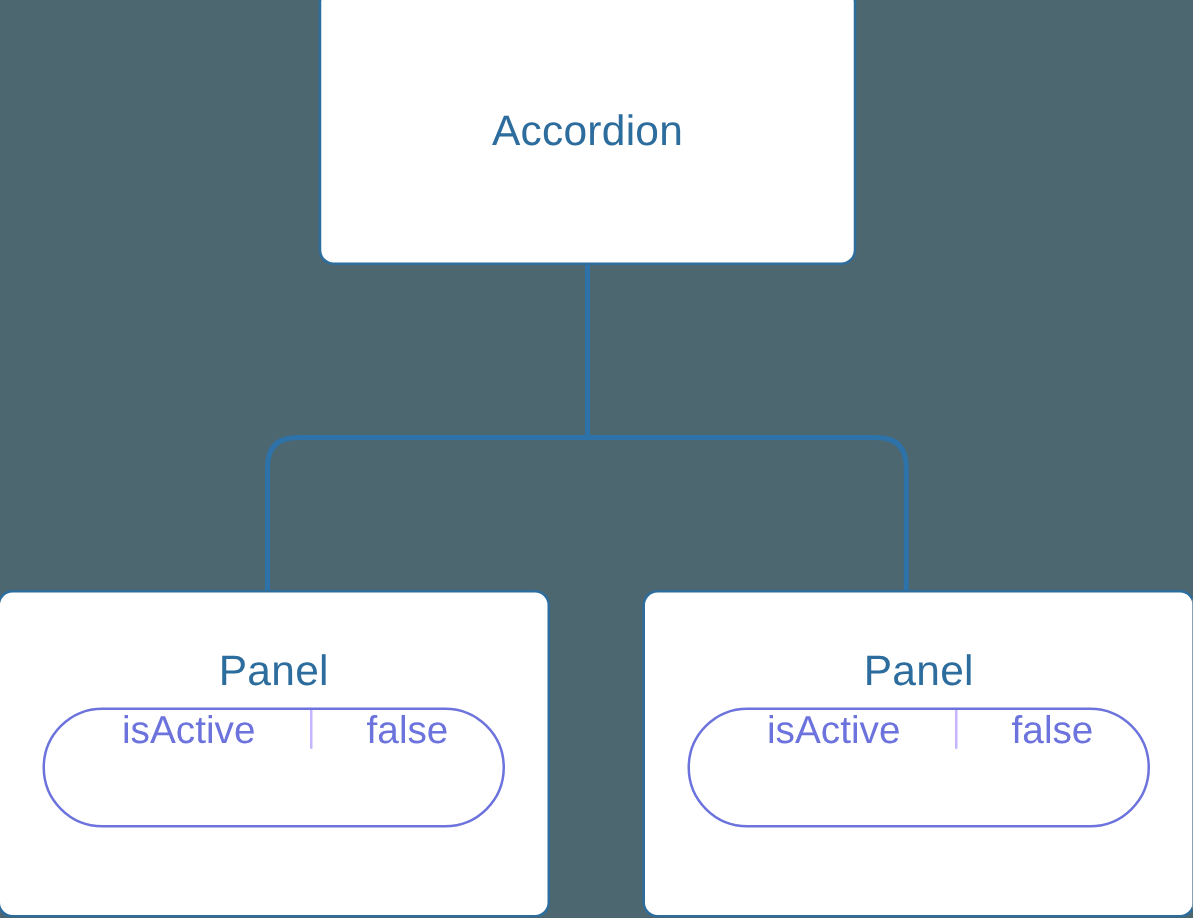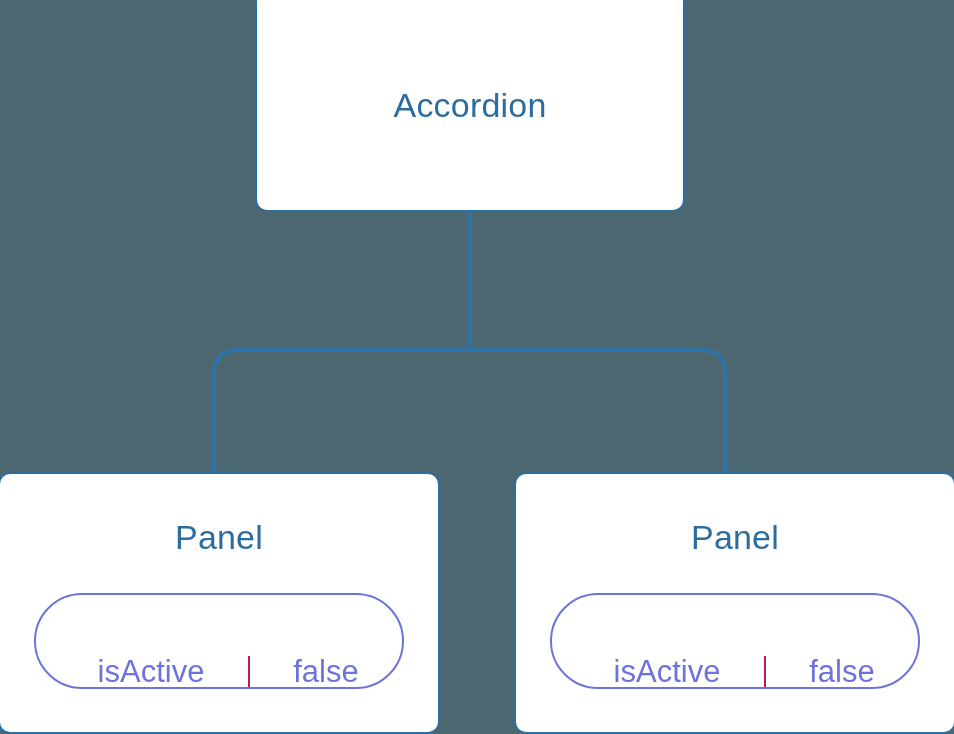--- a/index.html
+++ b/index.html
@@ -79,48 +79,48 @@
   #node-panel-0 { left: -2px; }
   #node-panel-1 { left: 514px; }
 
   .panel-node .node-title {
     margin-top: 46px;
     font-size: 34px;
   }
 
   
   .prop-pill {
-    margin-top: 39px;
+    margin-top: 12px;
     height: 96px;
     min-width: 368px;
     border: 2px solid #6c73dc;
     border-radius: 52px;
     box-sizing: border-box;
     display: flex;
-    align-items: flex-end;
+    align-items: flex-start;
     background: #ffffff;
     overflow: hidden;
   }
   .prop-key, .prop-value {
     display: flex;
     align-items: center;
     justify-content: center;
     color: #6c73dc;
     font-size: 31px;
     line-height: 1;
     white-space: nowrap;
     box-sizing: border-box;
   }
   .prop-key {
     width: 212px;
     padding-left: 18px;
   }
   .prop-value {
     width: 154px;
-    border-left: 2px solid #be185d;
+    border-left: 2px solid #c4b5fd;
   }
 </style>
 </head>
 <body>
 
 <div id="canvas">
 
   <svg class="edges" viewBox="0 0 954 734" width="954" height="734" aria-hidden="true">
 
     <path d="M 470 211 L 470 349" fill="none" stroke="#2d72a8" stroke-width="4" stroke-linecap="butt"></path>

